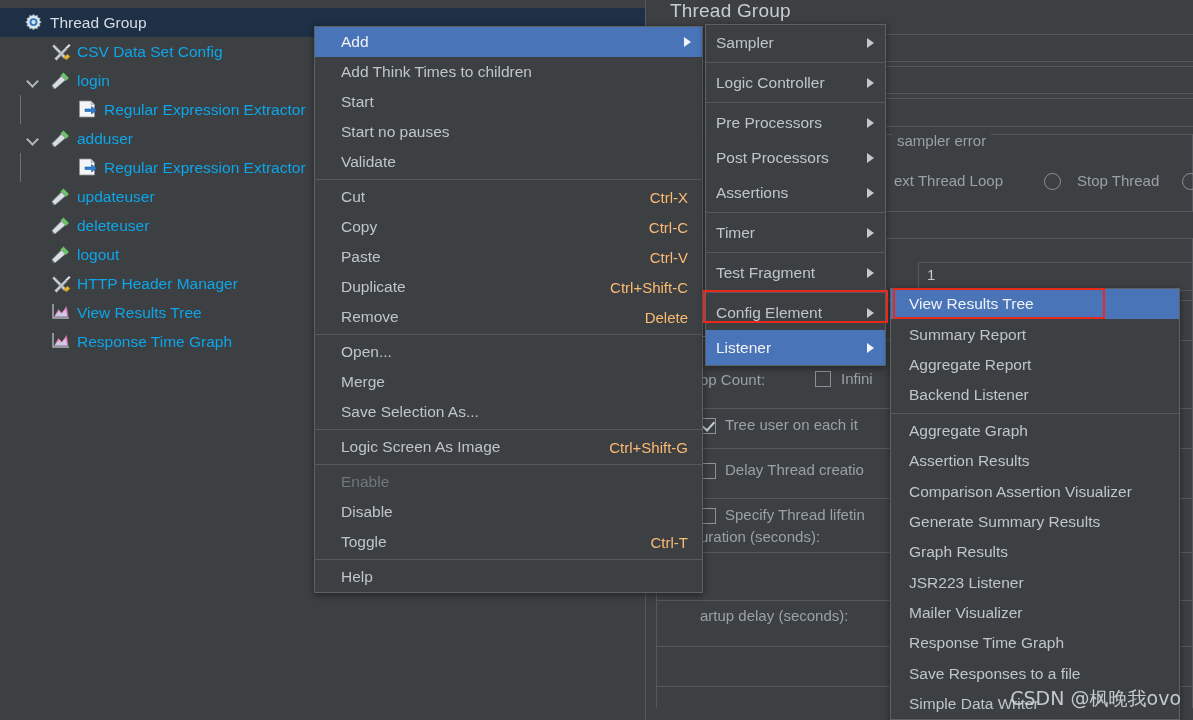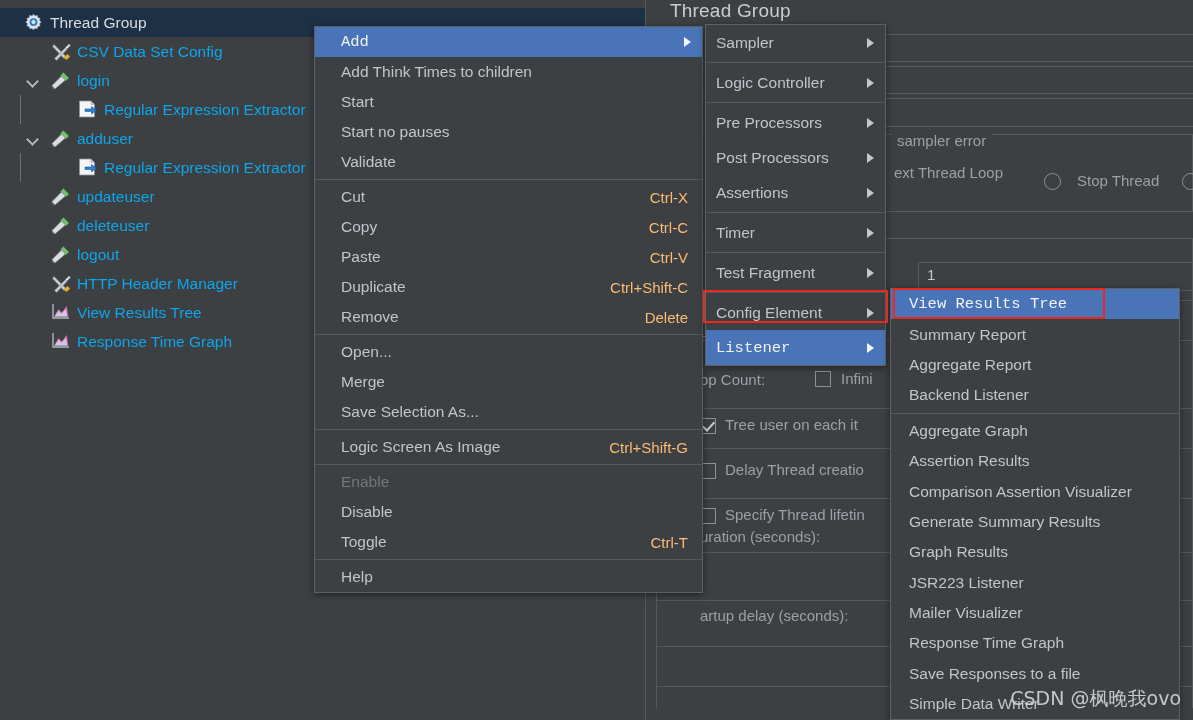--- a/index.html
+++ b/index.html
@@ -79,21 +79,21 @@
   .menu{
     position:absolute;background:#3c4043;border:1px solid #5b6165;
     box-shadow:0 2px 7px rgba(0,0,0,.45);
     box-sizing:border-box;
   }
   .mi{
     position:relative;display:flex;align-items:center;height:30px;
     padding:0 14px 0 26px;color:#bfc5ca;font-size:15.5px;white-space:nowrap;
     box-sizing:border-box;
   }
-  .mi.selected{background:#4a74b8;color:#f0f3f6;font-family:Liberation Mono, monospace;}
+  .mi.selected{background:#4a74b8;color:#f0f3f6;}
   .mi.disabled{color:#72777b;}
   .mi .acc{margin-left:auto;color:#fdba74;font-size:15px;padding-left:30px;}
   .mi .arrow{
     position:absolute;right:11px;top:50%;margin-top:-5px;
     width:0;height:0;border-left:7px solid #c3c8cd;
     border-top:5px solid transparent;border-bottom:5px solid transparent;
   }
   .mi.selected .arrow{border-left-color:#f2f5f8;}
   .msep{height:1px;background:#55595d;margin:2px 0;}
 
@@ -133,21 +133,21 @@
     <div class="bgfield" style="left:8px;top:34px;width:537px;height:26px;"></div>
     <div class="bgfield" style="left:8px;top:66px;width:537px;height:26px;"></div>
     <div class="bgfield" style="left:8px;top:98px;width:537px;height:27px;"></div>
 
     <div class="bgline" style="left:8px;top:134px;width:537px;"></div>
     <div class="bgline" style="left:8px;top:134px;width:1px;height:78px;"></div>
     <div class="bgline" style="left:544px;top:134px;width:1px;height:78px;"></div>
     <div class="bgline" style="left:8px;top:211px;width:537px;"></div>
     <div class="bglabel" style="left:244px;top:132px;background:#3c4043;padding:0 5px;">sampler error</div>
 
-    <div class="bglabel" style="left:246px;top:164px;">ext Thread Loop</div>
+    <div class="bglabel" style="left:246px;top:172px;">ext Thread Loop</div>
     <div class="bgradio" style="left:396px;top:173px;"></div>
     <div class="bglabel" style="left:429px;top:172px;">Stop Thread</div>
     <div class="bgradio" style="left:534px;top:173px;"></div>
 
     <div class="bgline" style="left:8px;top:238px;width:537px;"></div>
 
     <div class="bgfield" style="left:270px;top:262px;width:275px;height:27px;">
       <div style="position:absolute;left:8px;top:3px;color:#c3c8cd;font-size:15px;">1</div>
     </div>
 

